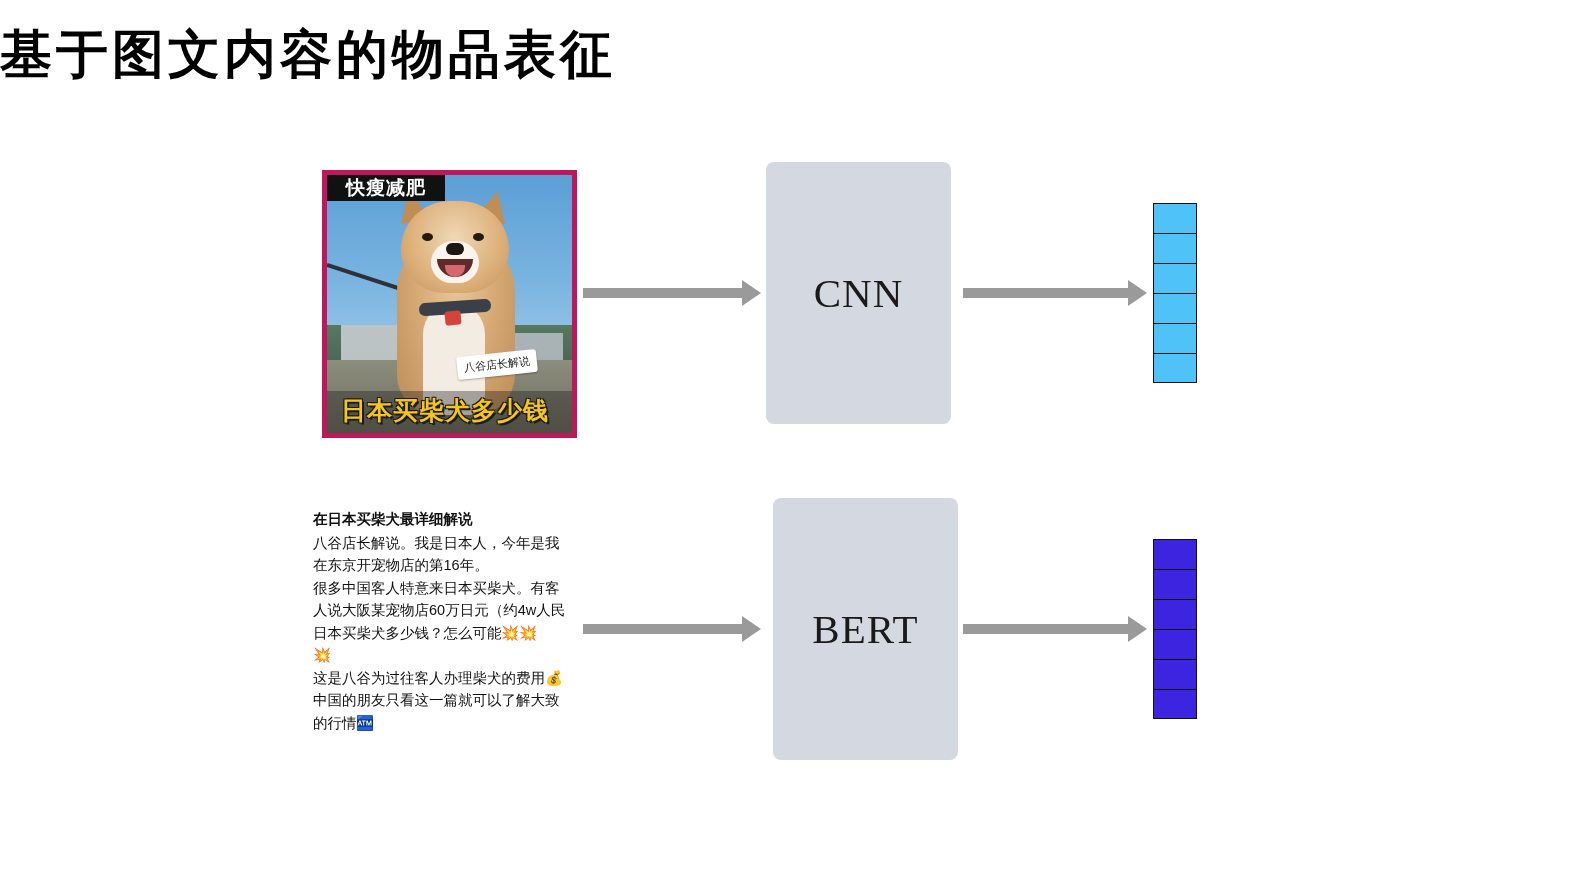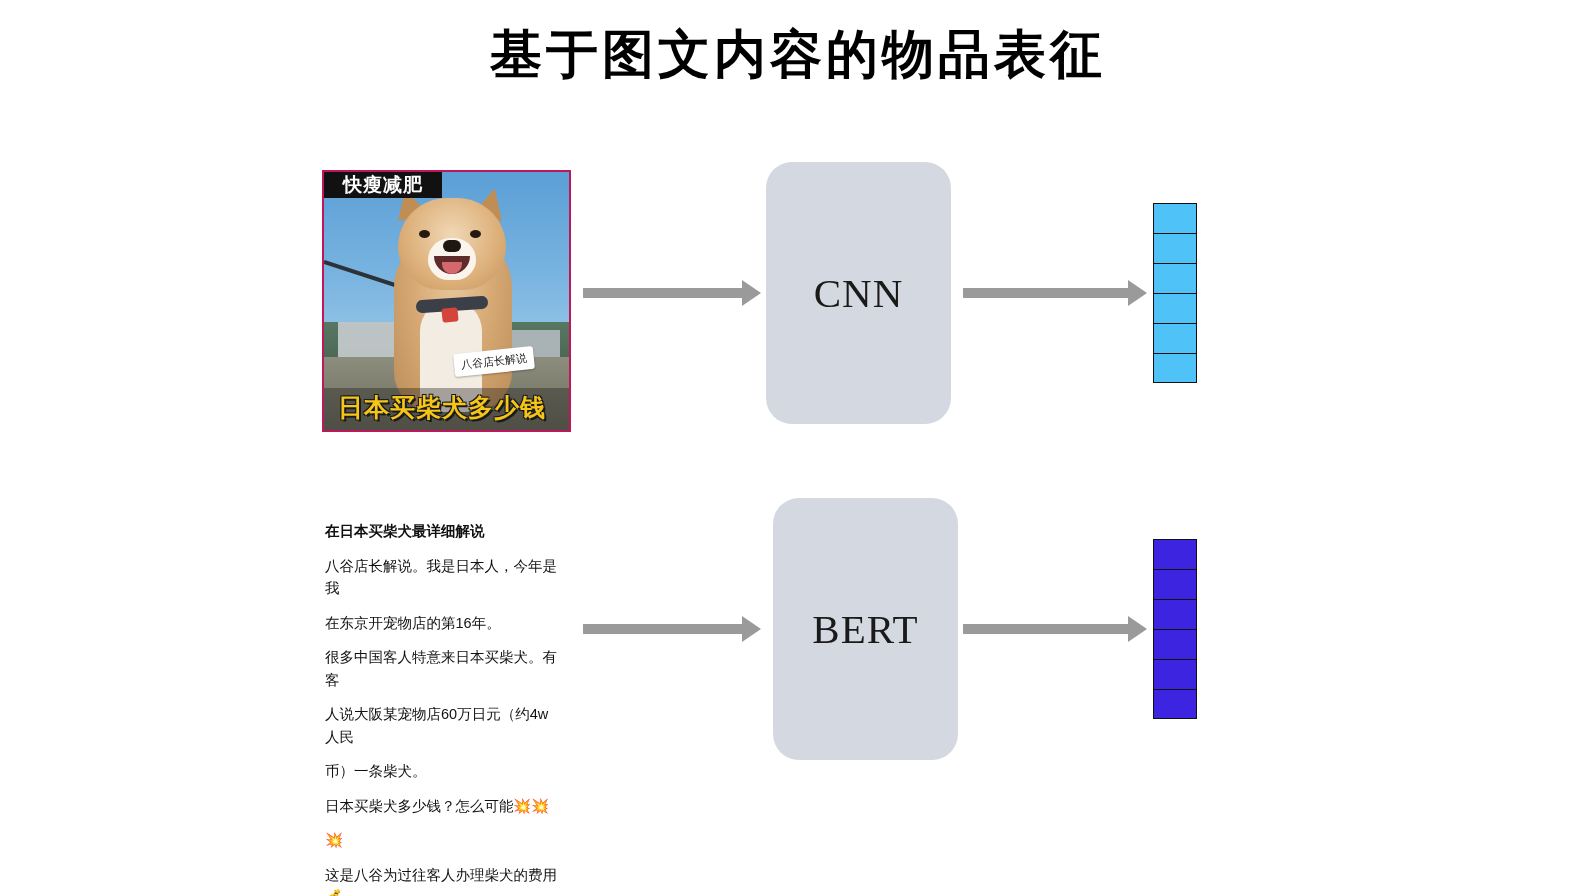--- a/index.html
+++ b/index.html
@@ -14,39 +14,38 @@
     font-family: "Liberation Sans", sans-serif;
     overflow: hidden;
   }
 
   
   #slide-title {
     position: absolute;
     top: 20px;
     left: 0;
     width: 1596px;
-    text-align: center;
     font-family: "DejaVu Serif", serif;
     font-weight: bold;
     font-size: 52px;
     letter-spacing: 4px;
     color: #000000;
     white-space: nowrap;
   }
 
   
   #image-card {
     position: absolute;
     left: 322px;
     top: 170px;
     width: 245px;
     height: 258px;
     overflow: hidden;
     background: #6fa8d6;
-    border: 2px solid #be185d;
+    border: 5px solid #be185d;
   }
   .sky {
     position: absolute;
     left: 0; top: 0;
     width: 245px; height: 190px;
     background: linear-gradient(#5b9fd6 0%, #79b4e0 55%, #9ec9e8 100%);
   }
   .ground {
     position: absolute;
     left: 0; top: 185px;
@@ -227,21 +226,21 @@
     width: 258px;
     font-size: 14.5px;
     line-height: 22.5px;
     color: #111111;
   }
   #text-block .headline {
     font-weight: bold;
     margin-bottom: 1px;
   }
   #text-block p {
-    margin: 12px;
+    margin: 0;
   }
 
   
   .arrow {
     position: absolute;
     height: 10px;
     background: #9a9a9a;
   }
   .arrow::after {
     content: "";
@@ -257,21 +256,21 @@
   #arrow-cnn-vec   { left: 963px; top: 288px; width: 166px; }
   #arrow-txt-bert  { left: 583px; top: 624px; width: 160px; }
   #arrow-bert-vec  { left: 963px; top: 624px; width: 166px; }
 
   
   .model-box {
     position: absolute;
     width: 185px;
     height: 262px;
     background: #d4d8e0;
-    border-radius: 26px;
+    border-radius: 8px;
     display: flex;
     align-items: center;
     justify-content: center;
     font-family: "Liberation Serif", serif;
     font-size: 41px;
     color: #1a1a1a;
     letter-spacing: 1px;
   }
   #cnn-box  { left: 766px; top: 162px; }
   #bert-box { left: 766px; top: 498px; margin-left: 7px; }
@@ -328,24 +327,24 @@
   <div class="caption-strip"></div>
   <div class="bottom-caption">日本买柴犬多少钱</div>
 </div>
 
 <div id="text-block">
   <p class="headline">在日本买柴犬最详细解说</p>
   <p>八谷店长解说。我是日本人，今年是我</p>
   <p>在东京开宠物店的第16年。</p>
   <p>很多中国客人特意来日本买柴犬。有客</p>
   <p>人说大阪某宠物店60万日元（约4w人民</p>
-  <p>币）一条柴犬。</p>
   <p>日本买柴犬多少钱？怎么可能💥💥</p>
   <p>💥</p>
   <p>这是八谷为过往客人办理柴犬的费用💰</p>
+  <p>中国的朋友只看这一篇就可以了解大致</p>
   <p>的行情🏧</p>
 </div>
 
 <div class="arrow" id="arrow-img-cnn"></div>
 <div class="arrow" id="arrow-cnn-vec"></div>
 <div class="arrow" id="arrow-txt-bert"></div>
 <div class="arrow" id="arrow-bert-vec"></div>
 
 <div class="model-box" id="cnn-box">CNN</div>
 <div class="model-box" id="bert-box">BERT</div>

